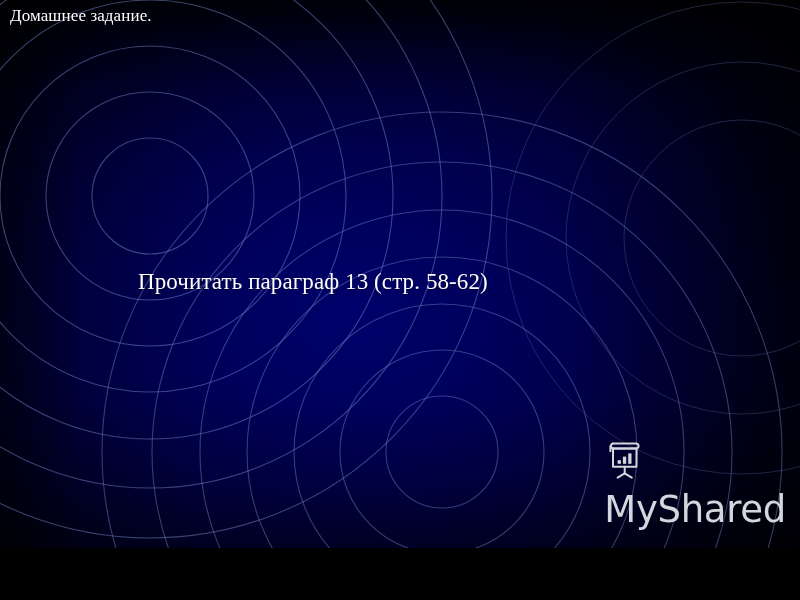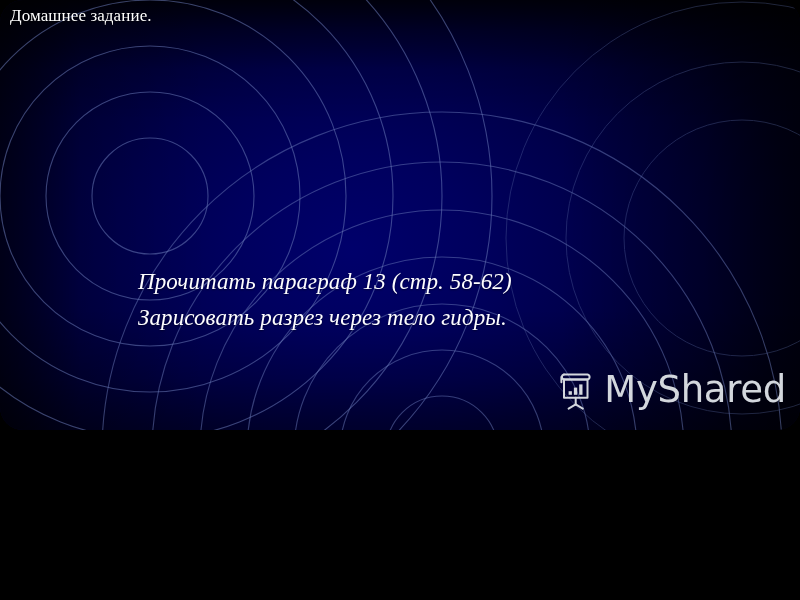--- a/index.html
+++ b/index.html
@@ -11,25 +11,24 @@
   body {
     width: 800px;
     height: 600px;
     overflow: hidden;
     font-family: "Liberation Serif", "DejaVu Serif", serif;
   }
 
   #slide {
     position: relative;
     width: 800px;
-    height: 430px;
+    height: 548px;
     overflow: hidden;
     background-color: #000018;
     user-select: none;
-    border-radius: 23px;
   }
 
   
   .bg-base {
     position: absolute;
     inset: 0;
     background:
       radial-gradient(ellipse 560px 430px at 44% 58%,
         #00006b 0%,
         #00005e 22%,
@@ -104,31 +103,31 @@
     top: 264px;
     width: 520px;
   }
   .body-line {
     font-size: 23px;
     line-height: 36px;
     color: #fdfdff;
     letter-spacing: 0.1px;
     white-space: nowrap;
     text-shadow: 0 1px 2px rgba(0,0,0,0.45);
-    font-style: italic;
   }
 
   
   #watermark {
     position: absolute;
     right: 14px;
     bottom: 18px;
     display: flex;
-    align-items: center;
+    align-items: flex-start;
     gap: 9px;
+    flex-direction: column;
   }
   #watermark .wm-icon {
     display: block;
     width: 40px;
     height: 44px;
     flex: 0 0 auto;
   }
   #watermark .wm-text {
     font-family: "DejaVu Sans", "Liberation Sans", sans-serif;
     font-size: 37px;
@@ -172,21 +171,20 @@
         <circle cx="742" cy="238" r="176"></circle>
         <circle cx="742" cy="238" r="236"></circle>
       </g>
     </svg>
   </div>
 
   <div id="title">Домашнее задание.</div>
 
   <div id="body-block">
     <div class="body-line">Прочитать параграф 13 (стр. 58-62)</div>
-    <div class="body-line">Зарисовать разрез через тело гидры.</div>
   </div>
 
   <div id="watermark">
     <span class="wm-icon">
       <svg viewBox="0 0 40 44" xmlns="http://www.w3.org/2000/svg" aria-hidden="true">
         <g fill="none" stroke="#d3d7dd" stroke-width="2" stroke-linecap="round" stroke-linejoin="round">
 
           <path d="M9 6.5 H32.5 A2.6 2.6 0 0 1 32.5 11.6 H9"></path>
 
           <path d="M9 6.5 A2.6 2.6 0 0 0 9 11.6"></path>

